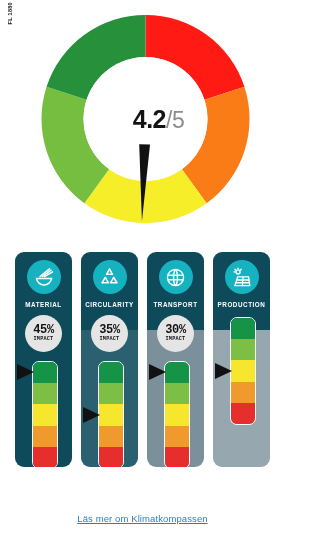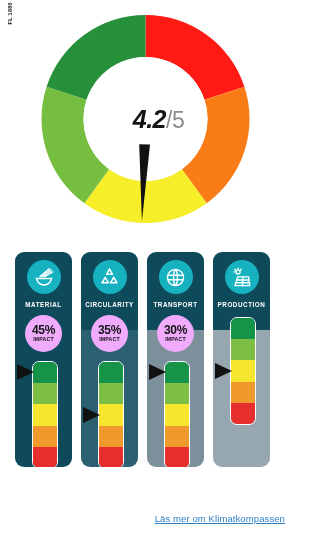--- a/index.html
+++ b/index.html
@@ -62,21 +62,20 @@
     display: flex;
     align-items: baseline;
     margin-left: 26px;
     line-height: 1;
   }
   .gauge-value {
     font-size: 25px;
     font-weight: bold;
     color: #141414;
     letter-spacing: -0.5px;
-    font-style: italic;
   }
   .gauge-max {
     font-size: 23px;
     font-weight: normal;
     color: #8d8d8d;
     letter-spacing: -0.5px;
   }
 
   
   .cards {
@@ -138,26 +137,27 @@
     color: #ffffff;
     text-align: center;
     white-space: nowrap;
   }
 
   .impact-badge {
     margin-top: 7px;
     width: 37px;
     height: 37px;
     border-radius: 50%;
-    background: #f0abfc;
+    background: #e5e5e5;
     display: flex;
     flex-direction: column;
     align-items: center;
     justify-content: center;
     line-height: 1;
+    font-family: Liberation Mono, monospace;
   }
   .impact-pct {
     font-size: 12px;
     font-weight: bold;
     color: #141414;
     letter-spacing: -0.3px;
   }
   .impact-label {
     margin-top: 1px;
     font-size: 5.2px;
@@ -195,21 +195,21 @@
     border-bottom: 8px solid transparent;
     border-left: 17px solid #111111;
   }
 
   
   .footer-link {
     position: absolute;
     left: 0;
     top: 508px;
     width: 285px;
-    text-align: right;
+    text-align: center;
   }
   .footer-link a {
     font-size: 9.5px;
     color: #2e7fc4;
     text-decoration: underline;
     letter-spacing: 0.1px;
   }
 </style>
 </head>
 <body>

